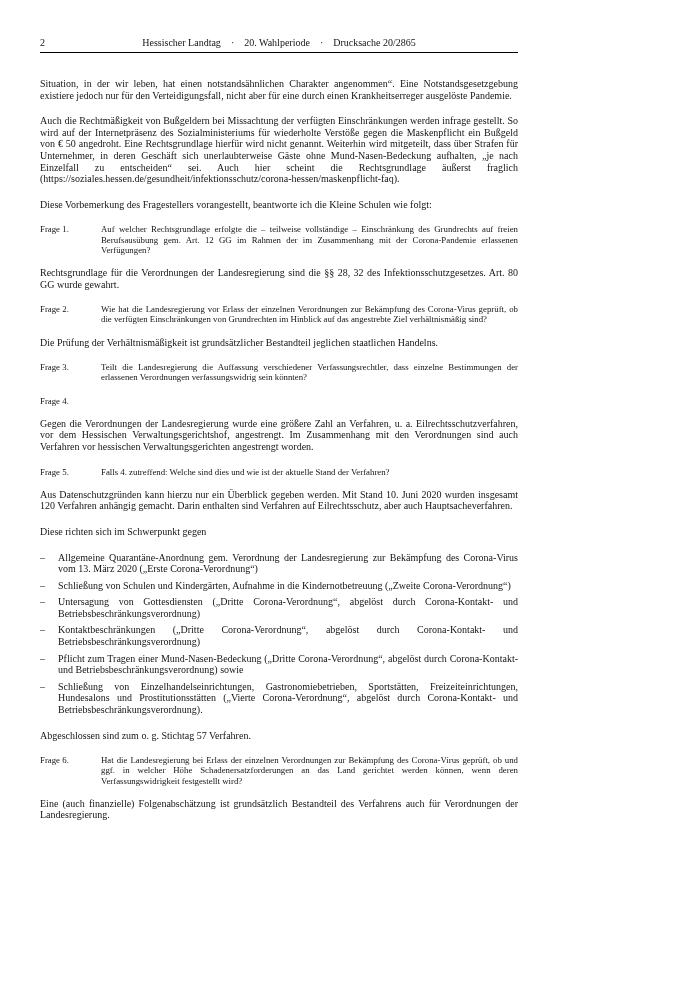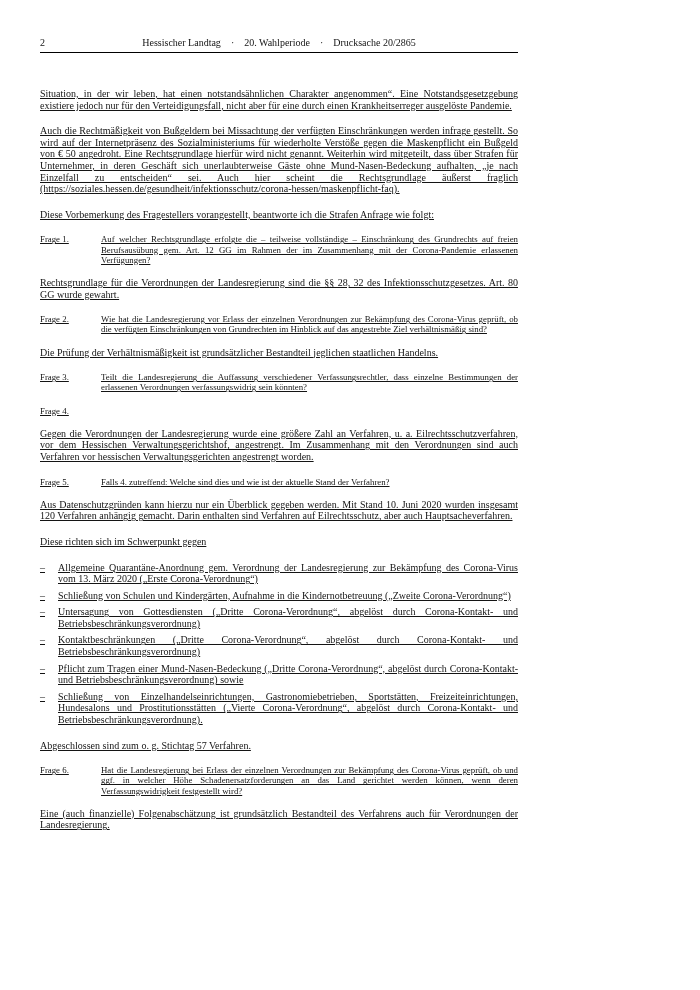--- a/index.html
+++ b/index.html
@@ -39,22 +39,21 @@
     font-family: Liberation Serif, serif;
   }
   .sep {
     margin: 0 10px;
   }
   .rule {
     border-bottom: 1px solid #000;
     margin-top: 3px;
   }
   .doc-body {
-    margin-top: 35px;
-    text-decoration: underline;
+    margin-top: 25px;
   }
   p.para {
     font-size: 10px;
     line-height: 11.6px;
     text-align: justify;
     margin: 0 0 14px 0;
   }
   .question {
     display: flex;
     font-size: 8.8px;
@@ -97,21 +96,21 @@
     <div class="header">
       <span class="page-num">2</span>
       <div class="header-center">
         <span>Hessischer Landtag</span><span class="sep">·</span><span>20. Wahlperiode</span><span class="sep">·</span><span>Drucksache 20/2865</span>
       </div>
       <div class="rule"></div>
     </div>
     <div class="doc-body">
         <p class="para">Situation, in der wir leben, hat einen notstandsähnlichen Charakter angenommen“. Eine Notstandsgesetzgebung existiere jedoch nur für den Verteidigungsfall, nicht aber für eine durch einen Krankheitserreger ausgelöste Pandemie.</p>
         <p class="para">Auch die Rechtmäßigkeit von Bußgeldern bei Missachtung der verfügten Einschränkungen werden infrage gestellt. So wird auf der Internetpräsenz des Sozialministeriums für wiederholte Verstöße gegen die Maskenpflicht ein Bußgeld von € 50 angedroht. Eine Rechtsgrundlage hierfür wird nicht genannt. Weiterhin wird mitgeteilt, dass über Strafen für Unternehmer, in deren Geschäft sich unerlaubterweise Gäste ohne Mund-Nasen-Bedeckung aufhalten, „je nach Einzelfall zu entscheiden“ sei. Auch hier scheint die Rechtsgrundlage äußerst fraglich (https://soziales.hessen.de/gesundheit/infektionsschutz/corona-hessen/maskenpflicht-faq).</p>
-        <p class="para">Diese Vorbemerkung des Fragestellers vorangestellt, beantworte ich die Strafen Anfrage wie folgt:</p>
+        <p class="para">Diese Vorbemerkung des Fragestellers vorangestellt, beantworte ich die Kleine Schulen wie folgt:</p>
         <div class="question">
           <span class="q-label">Frage 1.</span>
           <span class="q-text">Auf welcher Rechtsgrundlage erfolgte die – teilweise vollständige – Einschränkung des Grundrechts auf freien Berufsausübung gem. Art. 12 GG im Rahmen der im Zusammenhang mit der Corona-Pandemie erlassenen Verfügungen?</span>
         </div>
         <p class="para">Rechtsgrundlage für die Verordnungen der Landesregierung sind die §§ 28, 32 des Infektionsschutzgesetzes. Art. 80 GG wurde gewahrt.</p>
         <div class="question">
           <span class="q-label">Frage 2.</span>
           <span class="q-text">Wie hat die Landesregierung vor Erlass der einzelnen Verordnungen zur Bekämpfung des Corona-Virus geprüft, ob die verfügten Einschränkungen von Grundrechten im Hinblick auf das angestrebte Ziel verhältnismäßig sind?</span>
         </div>
         <p class="para">Die Prüfung der Verhältnismäßigkeit ist grundsätzlicher Bestandteil jeglichen staatlichen Handelns.</p>

